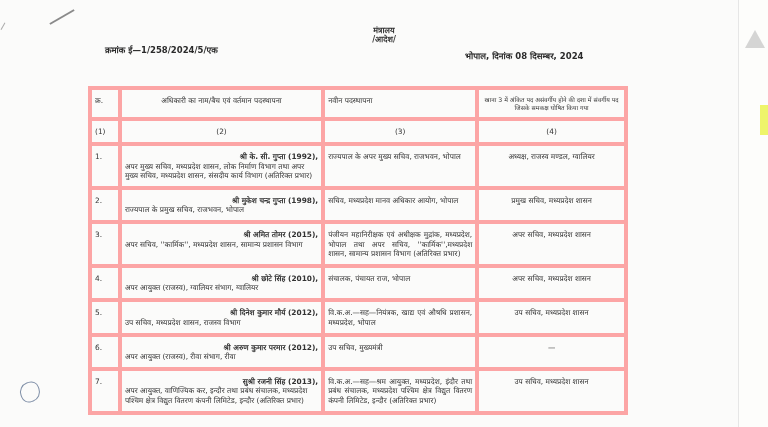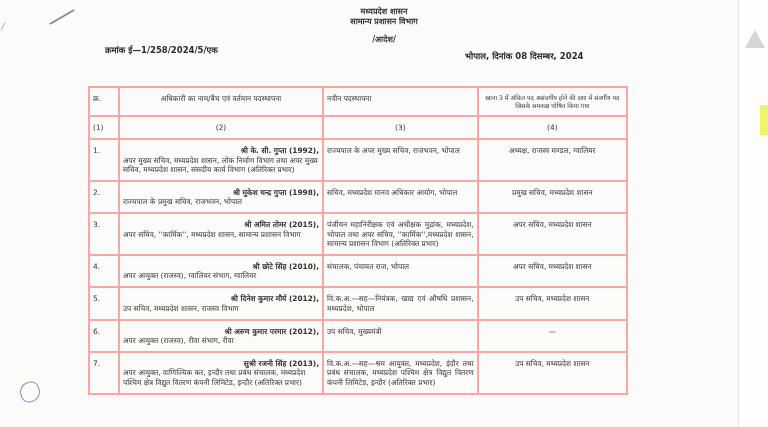--- a/index.html
+++ b/index.html
@@ -11,21 +11,21 @@
   .right-strip { position: absolute; left: 738px; top: 0; width: 30px; height: 427px; background: #fdfdfb; border-left: 1px solid #e6e6e6; }
   .tri { position: absolute; left: 745px; top: 30px; width: 0; height: 0; border-left: 10px solid transparent; border-right: 10px solid transparent; border-bottom: 18px solid #bbb; opacity: .6; }
   .hl { position: absolute; left: 760px; top: 105px; width: 8px; height: 30px; background: #eef56a; }
   .sig { position: absolute; left: 20px; top: 382px; width: 20px; height: 20px; border: 1.5px solid #8090a8; border-radius: 50% 40% 50% 40%; transform: rotate(-20deg); }
   .hdr { position: absolute; left: 0; width: 768px; text-align: center; font-size: 8px; font-weight: bold; color: #333; }
   .order-no { position: absolute; left: 105px; top: 44px; font-size: 8.5px; font-weight: bold; }
   .place-date { position: absolute; left: 465px; top: 44px; font-size: 8.5px; font-weight: bold; margin-top: 6px; }
   .intro { position: absolute; left: 95px; top: 55px; width: 535px; font-size: 7.6px; line-height: 10px; text-align: justify; color: #3a3a3a; }
   .intro .ind { display: inline-block; width: 48px; }
   table { position: absolute; left: 88px; top: 86px; width: 540px; border-collapse: collapse; font-size: 7.4px; line-height: 9.2px; color: #333; }
-  td, th { border: 2px solid #fca5a5; vertical-align: top; padding: 6px 3px; font-weight: normal; }
+  td, th { border: 4px solid #fca5a5; vertical-align: top; padding: 6px 3px; font-weight: normal; }
   th { text-align: center; }
   .c1 { width: 30px; text-align: left; }
   .c2 { width: 205px; margin-top: 24px; }
   .c3 { width: 155px; text-align: justify; }
   .c4 { width: 150px; text-align: center; }
   .hsmall { font-size: 6.2px; line-height: 7.6px; }
   .nm { font-weight: bold; text-align: right; }
   .numrow td { text-align: center; }
   .numrow td.c1 { text-align: left; }
 </style>
@@ -33,22 +33,21 @@
 <body>
 
 <div class="page">
   <div class="scribble"></div>
   <div class="edge-mark"></div>
   <div class="right-strip"></div>
   <div class="tri"></div>
   <div class="hl"></div>
   <div class="sig"></div>
 
-  <div class="hdr" style="top:5px">मध्यप्रदेश शासन</div>
-  <div class="hdr" style="top:15px">सामान्य प्रशासन विभाग</div>
+  <div class="hdr" style="top:24px">मंत्रालय</div>
   <div class="hdr" style="top:33px">/आदेश/</div>
 
   <div class="order-no">क्रमांक ई—1/258/2024/5/एक</div>
   <div class="place-date">भोपाल, दिनांक 08 दिसम्बर, 2024</div>
 
 
   <table>
     <thead>
       <tr>
         <th class="c1">क्र.</th>

